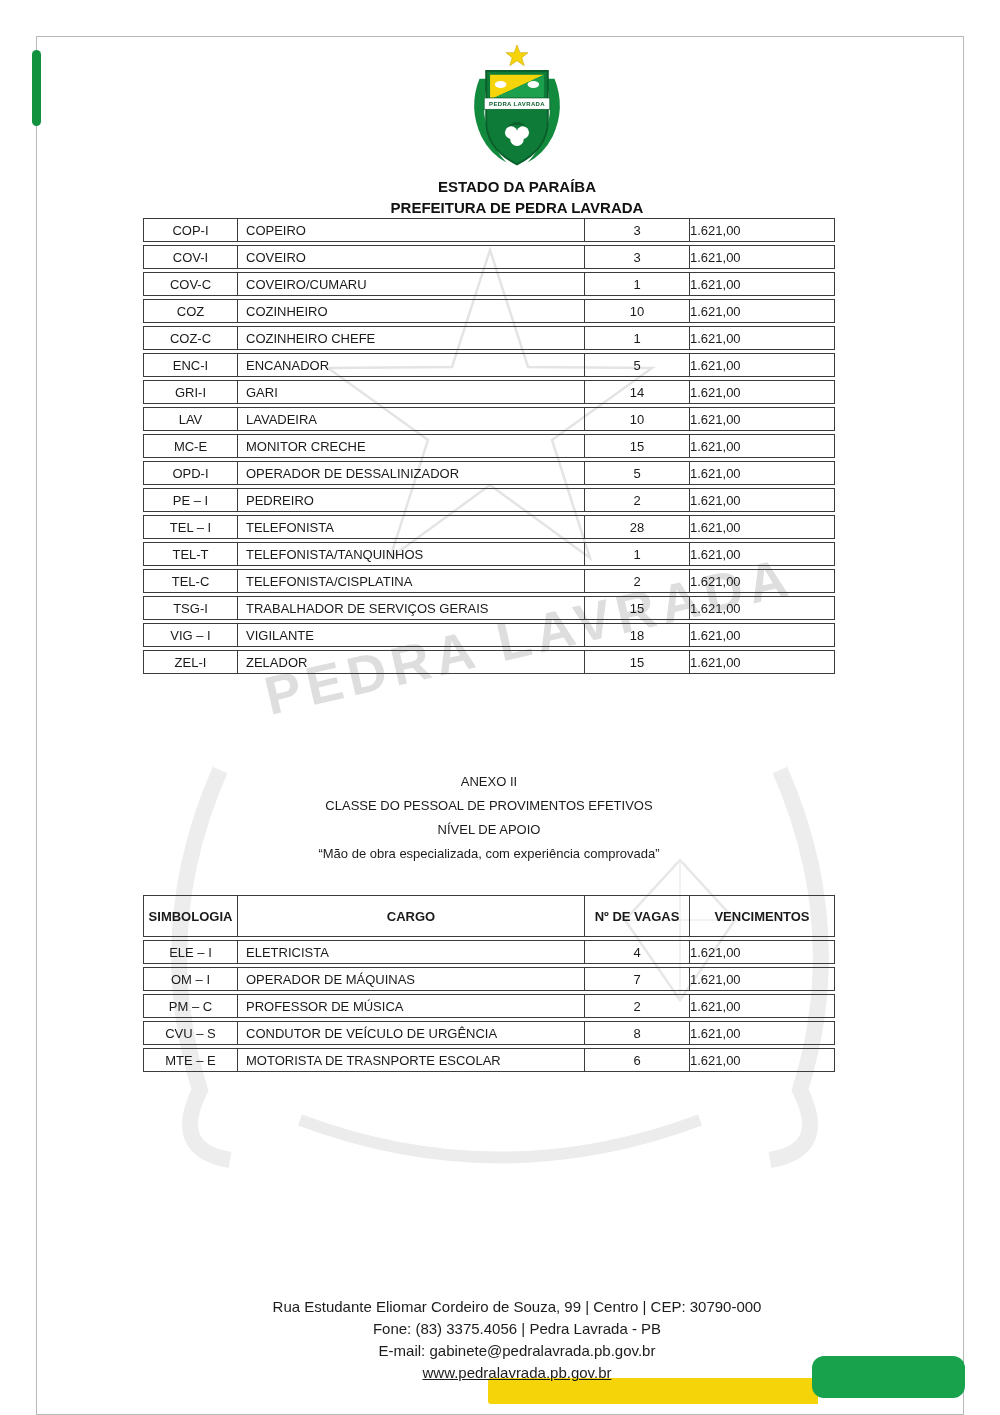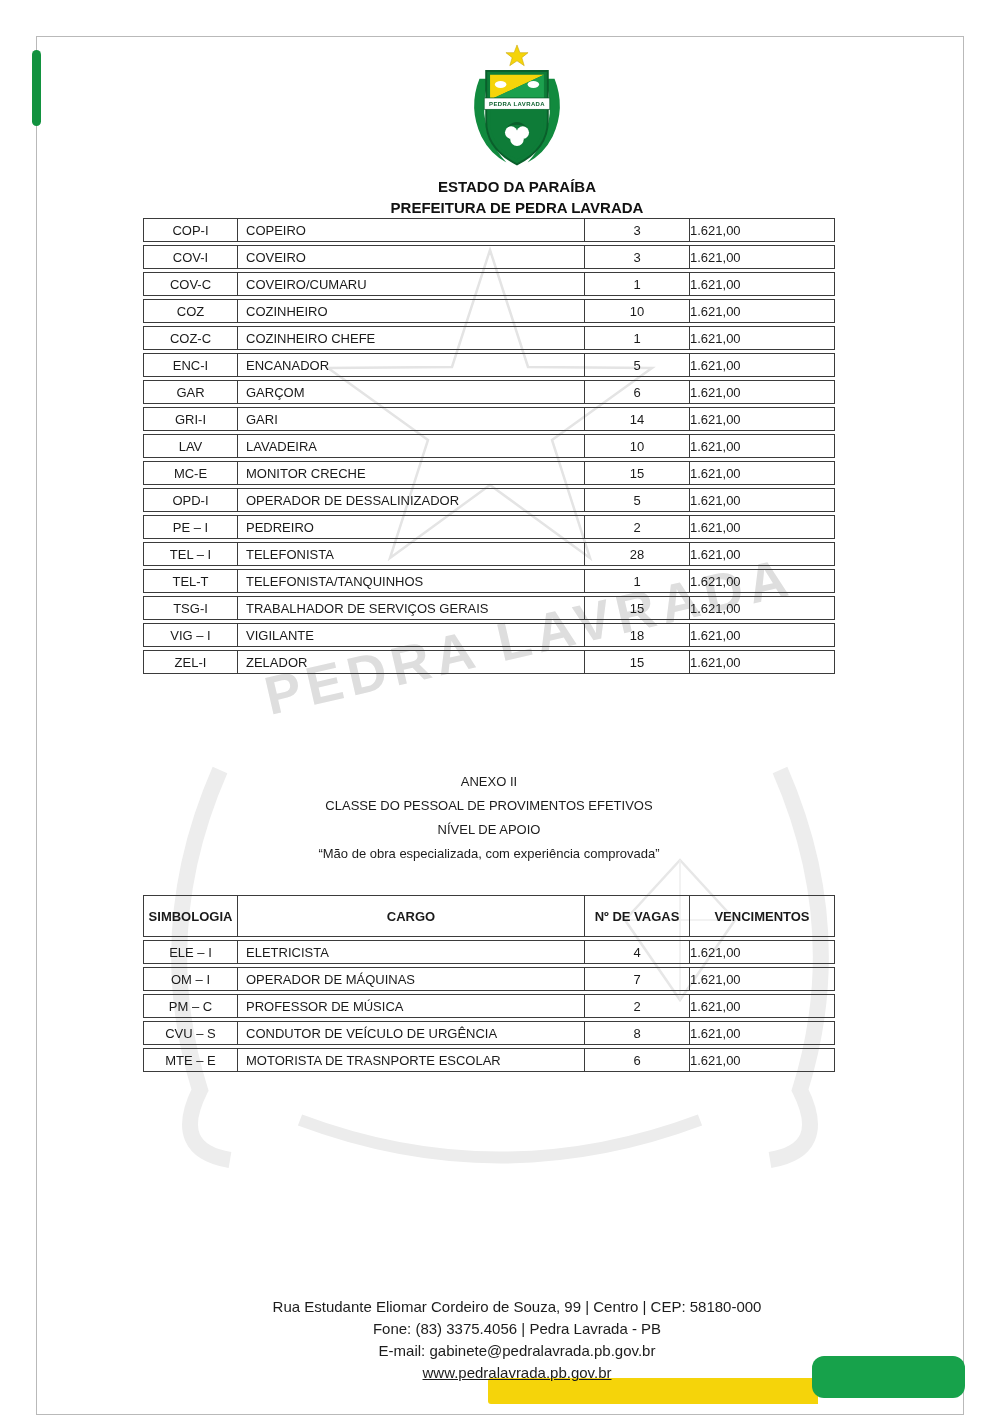--- a/index.html
+++ b/index.html
@@ -137,26 +137,20 @@
           <td class="c-venc">1.621,00</td>
         </tr>
 
         <tr>
           <td class="c-sym">ENC-I</td>
           <td class="c-cargo">ENCANADOR</td>
           <td class="c-vagas">5</td>
           <td class="c-venc">1.621,00</td>
         </tr>
 
-        <tr>
-          <td class="c-sym">GAR</td>
-          <td class="c-cargo">GARÇOM</td>
-          <td class="c-vagas">6</td>
-          <td class="c-venc">1.621,00</td>
-        </tr>
 
         <tr>
           <td class="c-sym">GRI-I</td>
           <td class="c-cargo">GARI</td>
           <td class="c-vagas">14</td>
           <td class="c-venc">1.621,00</td>
         </tr>
 
         <tr>
           <td class="c-sym">LAV</td>
@@ -193,20 +187,26 @@
           <td class="c-venc">1.621,00</td>
         </tr>
 
         <tr>
           <td class="c-sym">TEL-T</td>
           <td class="c-cargo">TELEFONISTA/TANQUINHOS</td>
           <td class="c-vagas">1</td>
           <td class="c-venc">1.621,00</td>
         </tr>
 
+        <tr>
+          <td class="c-sym">TEL-C</td>
+          <td class="c-cargo">TELEFONISTA/CISPLATINA</td>
+          <td class="c-vagas">2</td>
+          <td class="c-venc">1.621,00</td>
+        </tr>
 
         <tr>
           <td class="c-sym">TSG-I</td>
           <td class="c-cargo">TRABALHADOR DE SERVIÇOS GERAIS</td>
           <td class="c-vagas">15</td>
           <td class="c-venc">1.621,00</td>
         </tr>
 
         <tr>
           <td class="c-sym">VIG – I</td>
@@ -280,19 +280,19 @@
         <tr>
           <td class="c-sym">MTE – E</td>
           <td class="c-cargo">MOTORISTA DE TRASNPORTE ESCOLAR</td>
           <td class="c-vagas">6</td>
           <td class="c-venc">1.621,00</td>
         </tr>
       </tbody>
   </table>
 
   <div class="footer">
-    <p>Rua Estudante Eliomar Cordeiro de Souza, 99 | Centro | CEP: 58180-000</p>
+    <p>Rua Estudante Eliomar Cordeiro de Souza, 99 | Centro | CEP: 30790-000</p>
     <p>Fone: (83) 3375.4056 | Pedra Lavrada - PB</p>
     <p>E-mail: gabinete@pedralavrada.pb.gov.br</p>
     <p><a>www.pedralavrada.pb.gov.br</a></p>
   </div>
 
 </div>
 
 </body></html>

